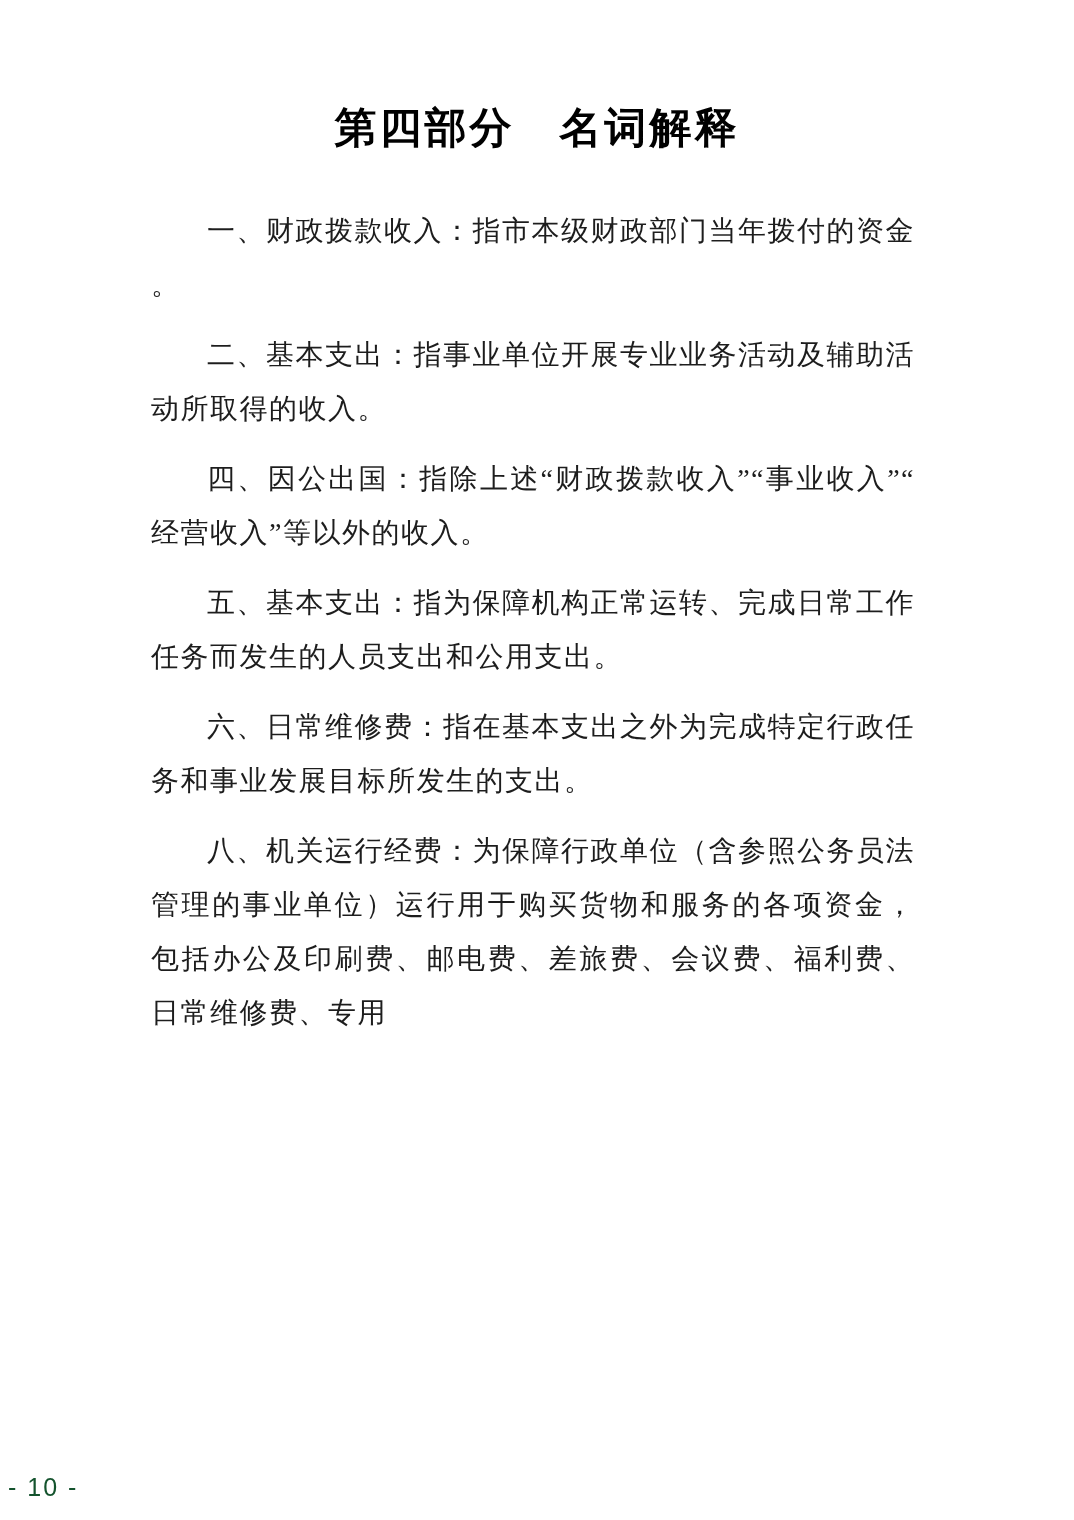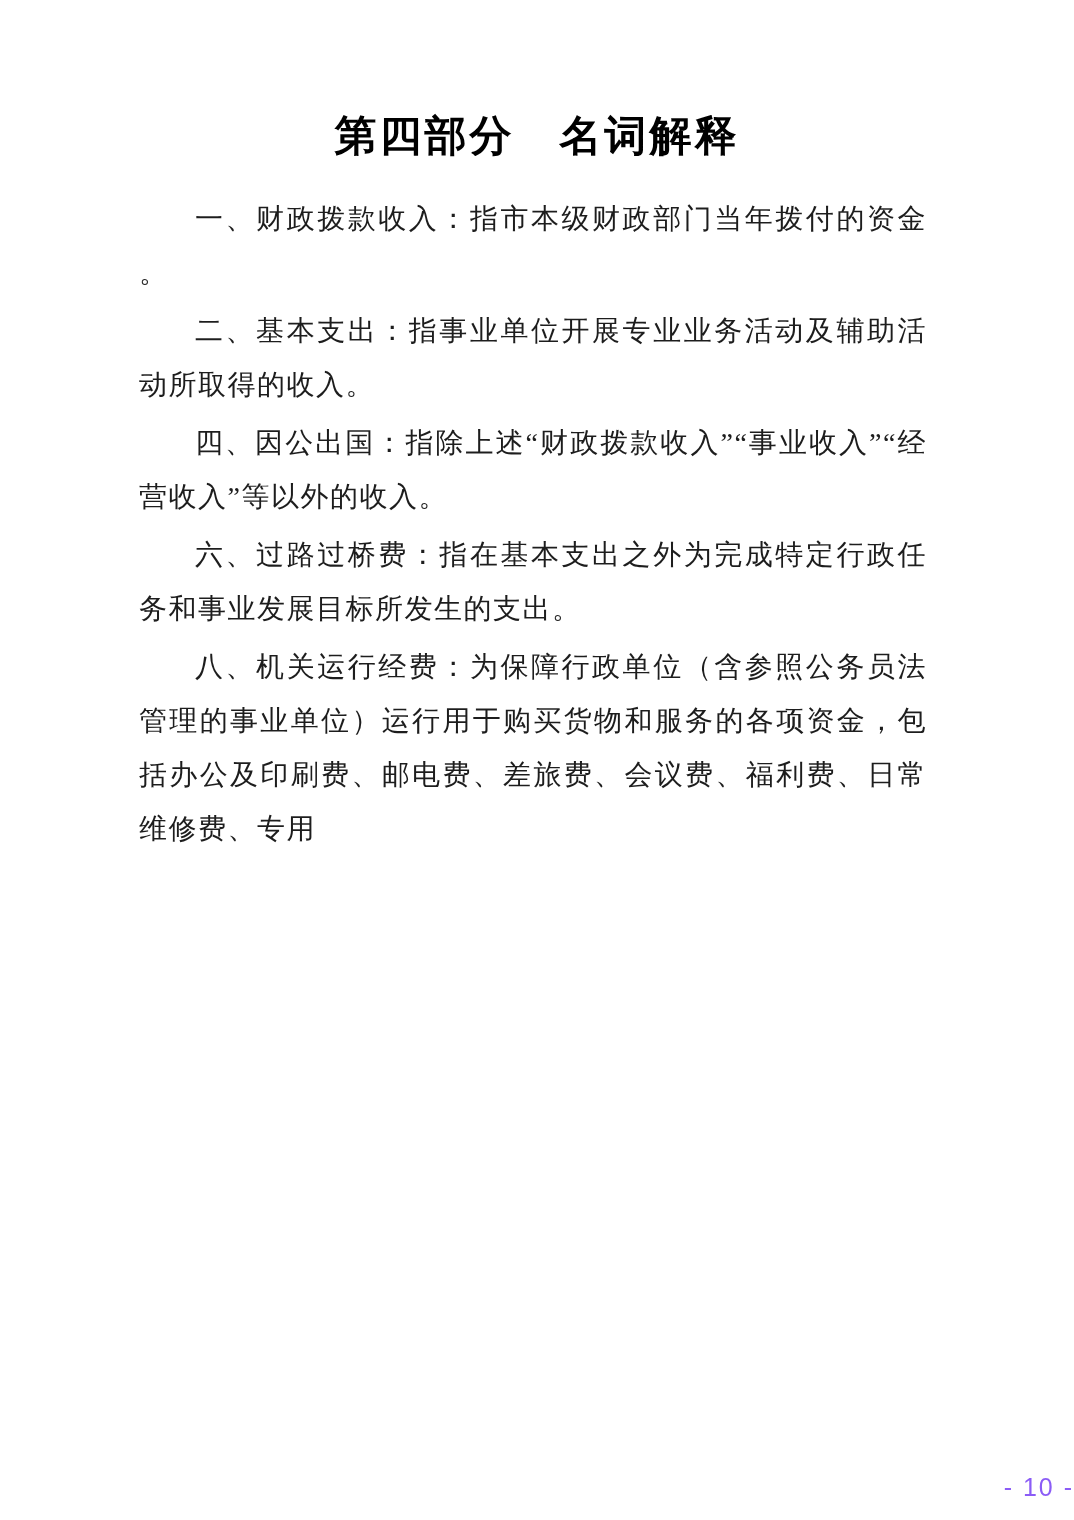--- a/index.html
+++ b/index.html
@@ -13,69 +13,70 @@
     height: 1520px;
     background: #ffffff;
     overflow: hidden;
     font-family: "Liberation Serif", serif;
   }
   .doc-title {
     position: absolute;
     top: 96px;
     left: 0;
     right: 0;
-    margin: 8px;
+    margin: 0;
     text-align: center;
     font-family: "Liberation Sans", sans-serif;
     font-weight: 700;
     font-size: 42px;
     line-height: 64px;
     letter-spacing: 3px;
     color: #000000;
   }
   .doc-body {
     position: absolute;
     top: 188px;
     left: 135px;
     width: 796px;
   }
   .doc-body p {
-    margin: 4px;
+    margin: 16px;
     font-size: 28px;
     line-height: 54px;
     letter-spacing: 1.5px;
     color: #1d1d1d;
     text-align: justify;
     text-justify: inter-character;
     text-indent: 2em;
     word-break: break-all;
     line-break: anywhere;
   }
   .page-footer {
     position: absolute;
     bottom: 18px;
-    left: 16px;
+    left: 8px;
     right: 0;
-    text-align: right;
+    text-align: left;
     font-family: "Liberation Sans", sans-serif;
     font-size: 25px;
     letter-spacing: 2px;
-    color: #8b5cf6;
+    color: #14532d;
   }
 </style>
 </head>
 <body>
 
 <div class="page">
 
   <h1 class="doc-title">第四部分　名词解释</h1>
 
   <div class="doc-body">
     <p>一、财政拨款收入：指市本级财政部门当年拨付的资金。</p>
     <p>二、基本支出：指事业单位开展专业业务活动及辅助活动所取得的收入。</p>
     <p>四、因公出国：指除上述“财政拨款收入”“事业收入”“经营收入”等以外的收入。</p>
-    <p>六、过路过桥费：指在基本支出之外为完成特定行政任务和事业发展目标所发生的支出。</p>
+    <p>五、基本支出：指为保障机构正常运转、完成日常工作任务而发生的人员支出和公用支出。</p>
+    <p>六、日常维修费：指在基本支出之外为完成特定行政任务和事业发展目标所发生的支出。</p>
     <p>八、机关运行经费：为保障行政单位（含参照公务员法管理的事业单位）运行用于购买货物和服务的各项资金，包括办公及印刷费、邮电费、差旅费、会议费、福利费、日常维修费、专用</p>
   </div>
 
   <div class="page-footer">- 10 -</div>
 
 </div>
 
 </body></html>

